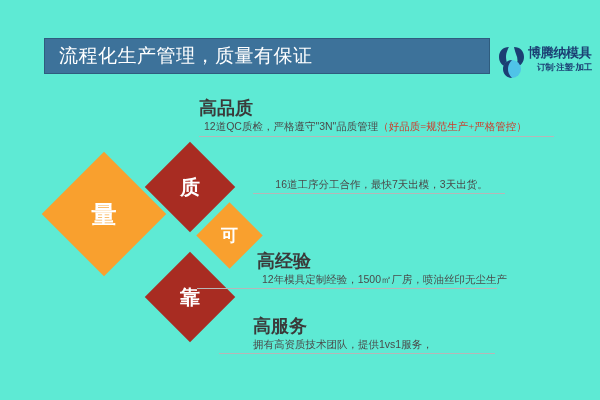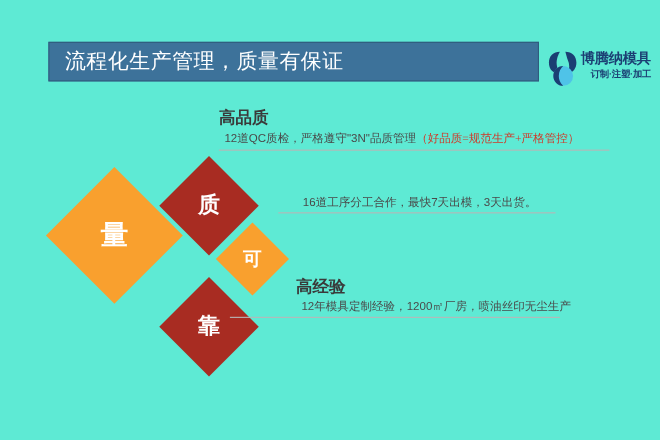--- a/index.html
+++ b/index.html
@@ -128,21 +128,21 @@
     width: 64px; height: 64px;
     background: #a82c22;
   }
   .dm-kao > span { font-size: 20px; }
 
   
   .feature {
     position: absolute;
   }
   .feature-title {
-    font-size: 15px;
+    font-size: 18px;
     font-weight: bold;
     color: #3a3a3a;
     line-height: 18px;
     white-space: nowrap;
     margin: 0 0 2px 0;
   }
   .feature-desc {
     font-size: 10.5px;
     color: #4a4a4a;
     line-height: 14px;
@@ -160,21 +160,21 @@
   }
 
   .f1 { left: 199px; top: 99px; }
   .f1 .feature-desc { padding-left: 5px; }
   .f1 .feature-rule { width: 355px; margin-left: 0px; }
 
   .f2 { left: 253px; top: 177px; }
   .f2 .feature-desc { padding-left: 5px; text-align: center; }
   .f2 .feature-rule { width: 252px; }
 
-  .f3 { left: 269px; top: 252px; }
+  .f3 { left: 257px; top: 252px; }
   .f3 .feature-desc { padding-left: 5px; }
   .f3 .feature-rule { width: 300px; margin-left: -60px; }
 
   .f4 { left: 253px; top: 317px; }
   .f4 .feature-desc { padding-left: 0px; }
   .f4 .feature-rule { width: 276px; margin-left: -34px; }
 </style>
 </head>
 <body>
 
@@ -223,19 +223,26 @@
   <div class="feature f2">
     <div class="feature-desc">
       <span>16道工序分工合作，最快7天出模，3天出货。</span>
     </div>
     <div class="feature-rule"></div>
   </div>
 
   <div class="feature f3">
     <div class="feature-title">高经验</div>
     <div class="feature-desc">
-      <span>12年模具定制经验，1200㎡厂房，喷油丝印无尘生产</span>
-    </div>
-    <div class="feature-rule"></div>
-  </div>
-
+      <span>12年模具定制经验，1500㎡厂房，喷油丝印无尘生产</span>
+    </div>
+    <div class="feature-rule"></div>
+  </div>
+
+  <div class="feature f4">
+    <div class="feature-title">高服务</div>
+    <div class="feature-desc">
+      <span>拥有高资质技术团队，提供1vs1服务，</span>
+    </div>
+    <div class="feature-rule"></div>
+  </div>
 
 </div>
 
 </body></html>

